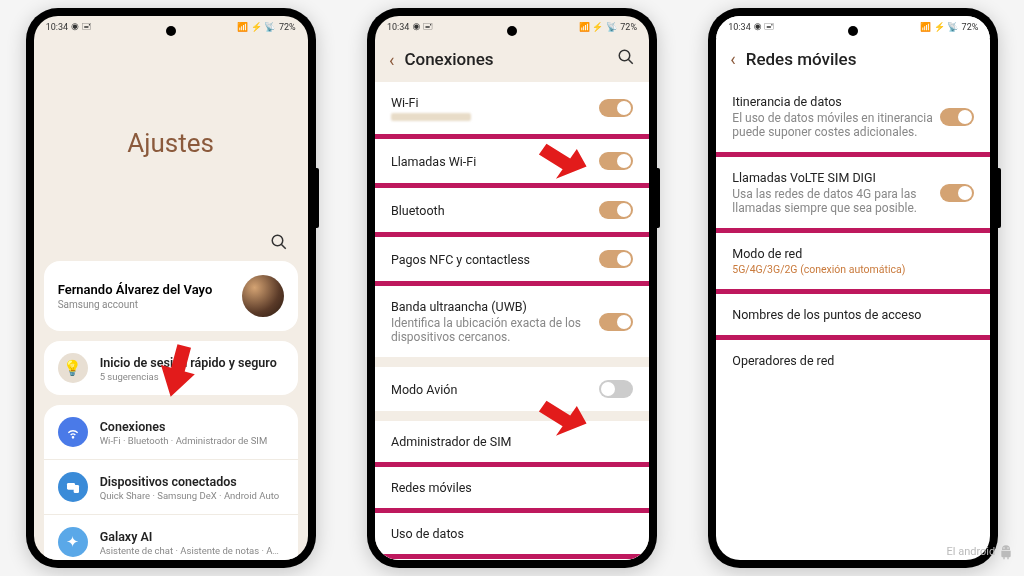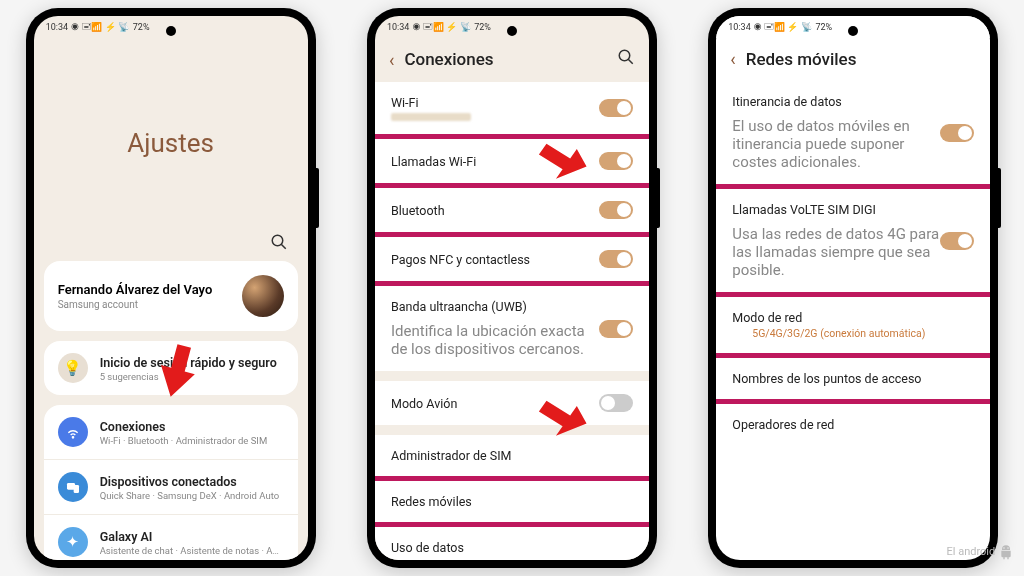--- a/index.html
+++ b/index.html
@@ -36,21 +36,21 @@
     width: 100%;
     height: 100%;
     background: #f3ede5;
     border-radius: 24px;
     overflow: hidden;
     position: relative;
   }
   .statusbar {
     height: 22px;
     display: flex;
-    justify-content: flex-start;
+    justify-content: space-between;
     align-items: center;
     padding: 0 12px;
     font-size: 9px;
     color: #333;
   }
   .statusbar .left, .statusbar .right { display: flex; gap: 3px; align-items: center; }
   .notch {
     position: absolute;
     top: 10px;
     left: 50%;
@@ -132,22 +132,22 @@
   .lrow {
     display: flex;
     align-items: center;
     padding: 13px 16px;
     border-bottom: 5px solid #be185d;
     background: #fff;
   }
   .lrow.nb { border-bottom: none; padding-left: 16px; }
   .lrow .lt { flex: 1; min-width: 0; }
   .lrow .ltitle { font-size: 12.5px; color: #222; }
-  .lrow .lsub { font-size: 15px; color: #888; margin-top: 8px; }
-  .lrow .lval { font-size: 10.5px; color: #c97a3c; margin-top: 2px; margin-left: 20px; }
+  .lrow .lsub { font-size: 12px; color: #888; margin-top: 2px; }
+  .lrow .lval { font-size: 10.5px; color: #c97a3c; margin-top: 2px; }
   .toggle {
     width: 34px; height: 18px; border-radius: 9px;
     background: #d4a373;
     position: relative;
     flex-shrink: 0;
   }
   .toggle::after {
     content: ""; position: absolute;
     width: 14px; height: 14px; border-radius: 50%;
     background: #fff; top: 2px; right: 2px;

